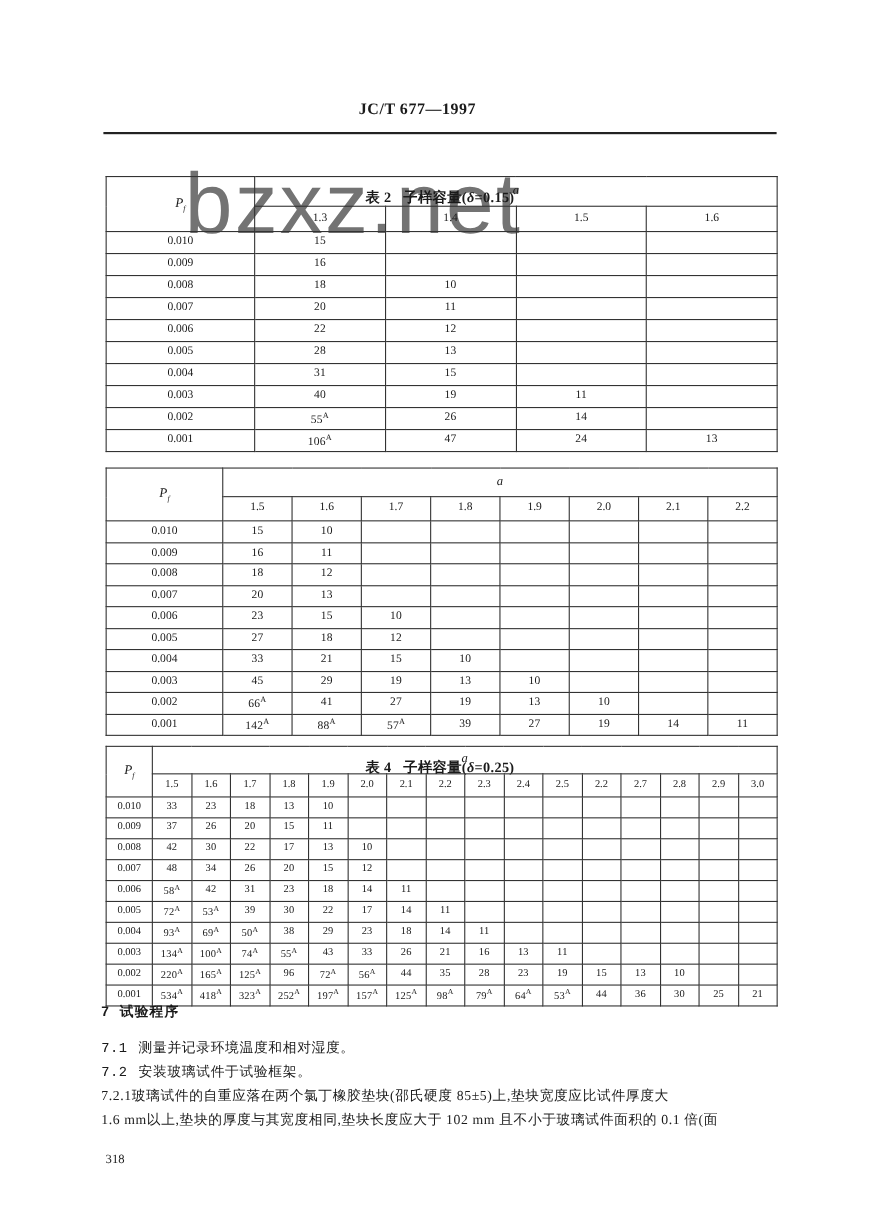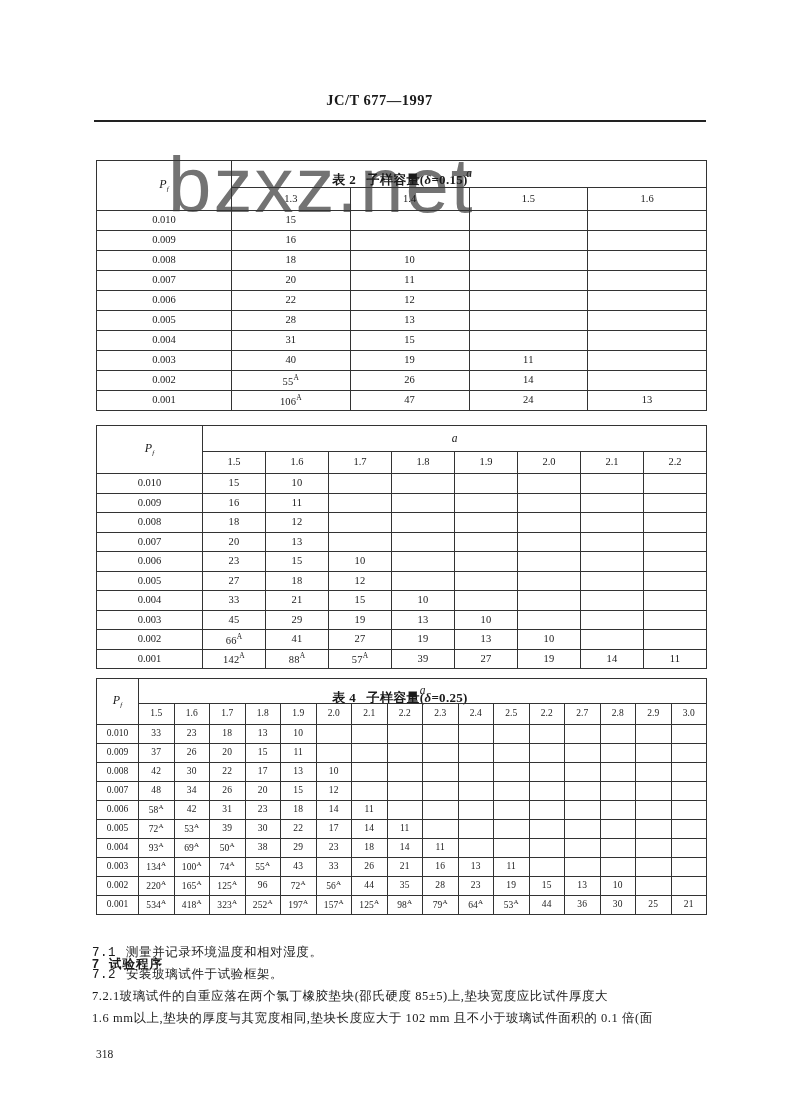--- a/index.html
+++ b/index.html
@@ -120,21 +120,20 @@
   #table4 sup { font-size: 7px; }
 
   
   .sec-heading {
     position: absolute;
     left: 92px;
     font-size: 12.5px;
     font-weight: bold;
     font-family: "Liberation Sans", sans-serif;
     letter-spacing: 1px;
-    margin-top: 44px;
   }
   .sec-heading .num { margin-right: 9px; }
 
   .para {
     position: absolute;
     left: 92px;
     font-size: 12.5px;
     font-family: Liberation Mono, monospace;
     letter-spacing: 0.6px;
     white-space: nowrap;

